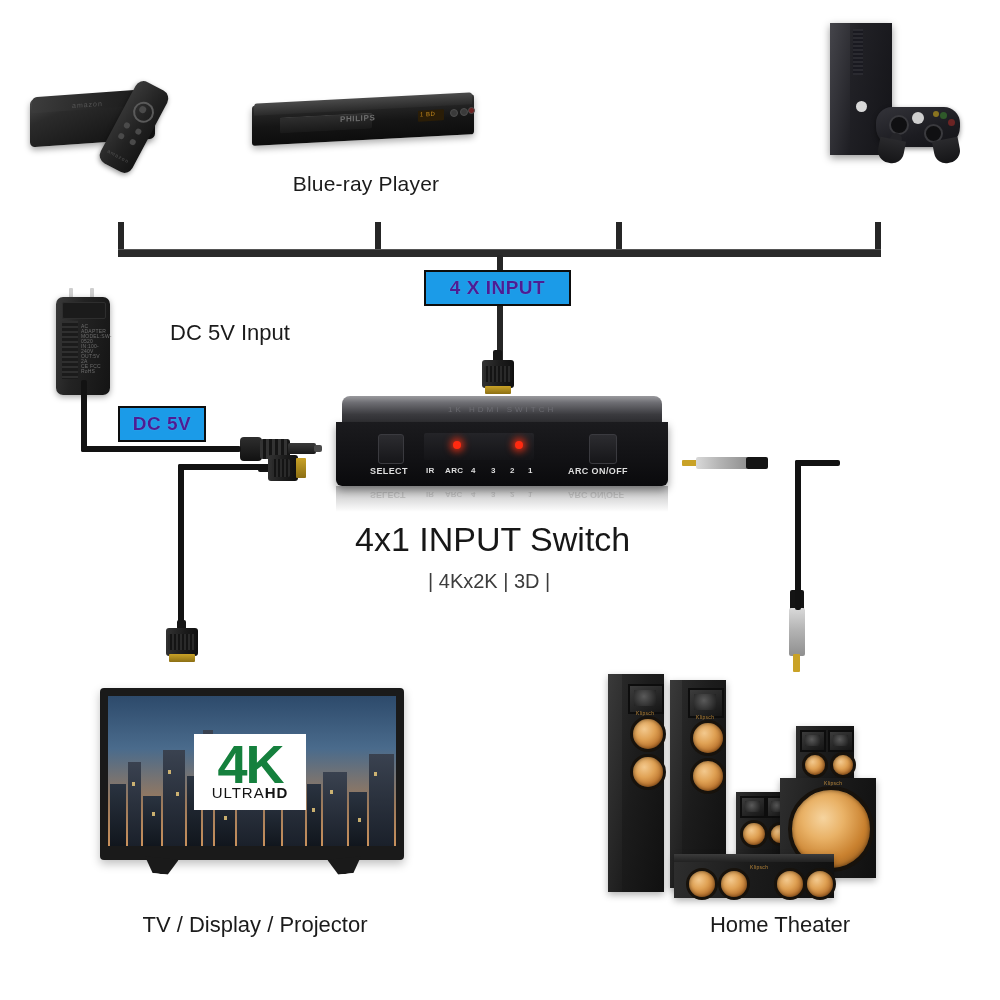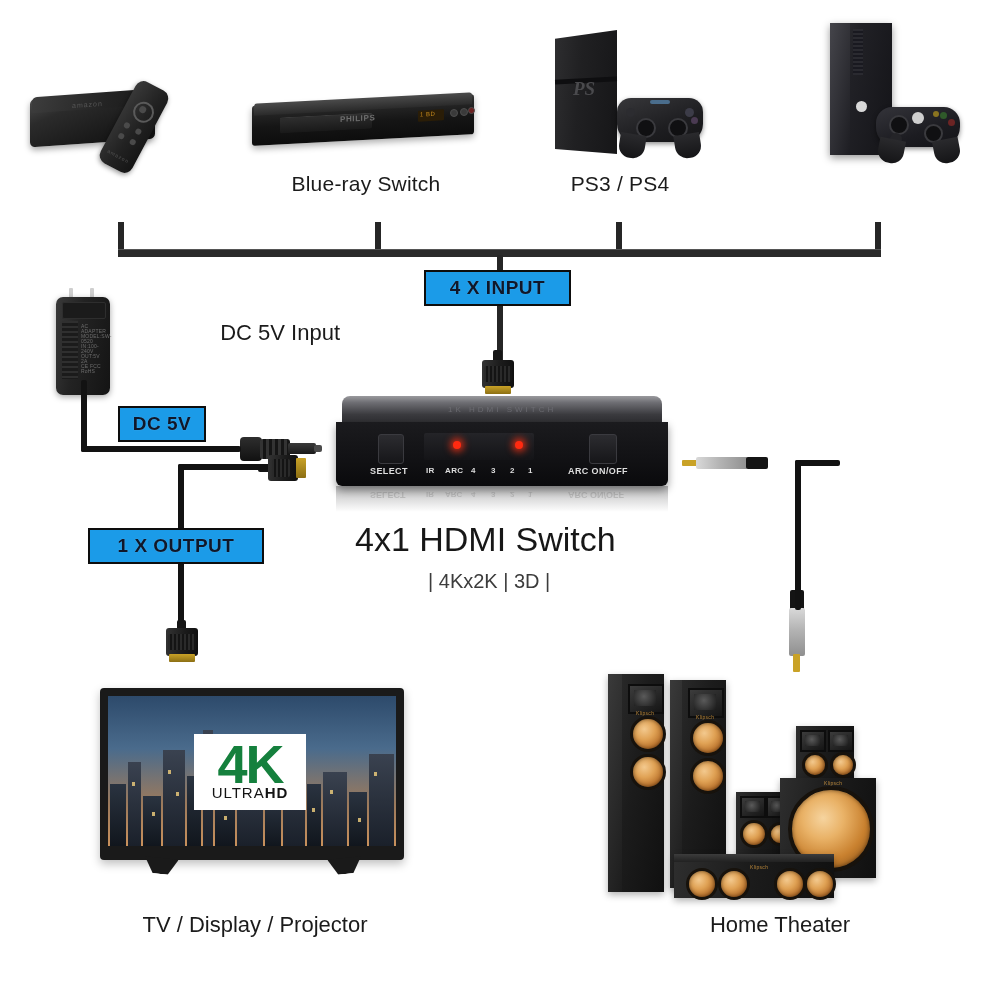--- a/index.html
+++ b/index.html
@@ -10,21 +10,21 @@
 
   
   .caption{position:absolute;text-align:center;color:#1b1b1b;
            font-family:"Liberation Sans",sans-serif;font-weight:400;white-space:nowrap;}
   .cap-top{font-size:21px;letter-spacing:.2px;}
   .cap-bot{font-size:22px;}
   .cap-dc{font-size:22px;color:#1b1b1b;}
 
   
   .badge{position:absolute;background:#1b9be8;border:2px solid #0d0d0d;
-         color:#0f172a;font-weight:bold;display:flex;align-items:center;justify-content:center;
+         color:#4c1d95;font-weight:bold;display:flex;align-items:center;justify-content:center;
          letter-spacing:.5px;box-sizing:border-box;z-index:30;
          text-shadow:0 0 1px rgba(255,255,255,.35);}
 
   
   .wire{position:absolute;background:#262626;z-index:5;}
   .wire-v{width:6px;}
   .busbar{position:absolute;background:#2a2a2a;height:8px;z-index:5;
           box-shadow:0 1px 0 #555 inset;}
   .cable{position:absolute;background:#121212;z-index:6;border-radius:2px;}
 
@@ -185,40 +185,22 @@
     <div class="bd-top" style="left:2px;top:10px;width:218px;height:12px;transform:skewY(-3deg);"></div>
     <div class="bd-tray" style="left:28px;top:27px;width:92px;height:15px;transform:skewY(-3deg);"></div>
     <div class="bd-logo" style="left:88px;top:26px;transform:skewY(-3deg);">PHILIPS</div>
     <div class="bd-disp" style="left:166px;top:22px;width:26px;height:11px;transform:skewY(-3deg);">
       <span>1 BD</span>
       </div>
     <div class="bd-btn" style="left:198px;top:21px;width:6px;height:6px;"></div>
     <div class="bd-btn" style="left:208px;top:20px;width:6px;height:6px;"></div>
     <div class="bd-btn" style="left:216px;top:19px;width:5px;height:5px;background:#6b2020;"></div>
   </div>
-  <div class="caption cap-top" style="left:266px;top:172px;width:200px;">Blue-ray Switch</div>
-
-  <div class="abs" style="left:545px;top:22px;width:190px;height:138px;">
-    <div class="ps-body" style="left:10px;top:8px;width:62px;height:124px;
-         clip-path:polygon(0 7%,100% 0,100% 100%,0 96%);"></div>
-    <div class="ps-slant" style="left:10px;top:56px;width:62px;height:5px;transform:rotate(-3deg);"></div>
-    <div class="ps-logo" style="left:28px;top:56px;">PS</div>
-
-    <div class="pad" style="left:72px;top:76px;width:86px;height:44px;">
-      <div class="pad-light" style="left:33px;top:2px;width:20px;height:4px;"></div>
-      <div class="pad-stick" style="left:19px;top:20px;width:16px;height:16px;"></div>
-      <div class="pad-stick" style="left:51px;top:20px;width:16px;height:16px;"></div>
-      <div class="pad-btn" style="left:9px;top:10px;width:9px;height:9px;"></div>
-      <div class="pad-btn" style="left:68px;top:10px;width:9px;height:9px;background:#3c3c48;"></div>
-      <div class="pad-btn" style="left:74px;top:19px;width:7px;height:7px;background:#4a3a52;"></div>
-    </div>
-    <div class="pad-grip" style="left:74px;top:112px;width:26px;height:24px;transform:rotate(9deg);"></div>
-    <div class="pad-grip" style="left:130px;top:112px;width:26px;height:24px;transform:rotate(-9deg);"></div>
-  </div>
-  <div class="caption cap-top" style="left:520px;top:172px;width:200px;">PS3 / PS4</div>
+  <div class="caption cap-top" style="left:266px;top:172px;width:200px;">Blue-ray Player</div>
+
 
   <div class="abs" style="left:800px;top:15px;width:180px;height:145px;">
     <div class="xb-body" style="left:30px;top:8px;width:62px;height:132px;"></div>
     <div class="xb-gloss" style="left:30px;top:8px;width:20px;height:132px;"></div>
     <div class="xb-vent" style="left:53px;top:14px;width:10px;height:46px;"></div>
     <div class="xb-logo" style="left:56px;top:86px;width:11px;height:11px;"></div>
 
     <div class="xpad" style="left:76px;top:92px;width:84px;height:40px;">
       <div class="xpad-ring" style="left:36px;top:5px;width:12px;height:12px;"></div>
       <div class="pad-stick" style="left:13px;top:8px;width:16px;height:16px;"></div>
@@ -251,21 +233,21 @@
   <div class="abs" style="left:50px;top:288px;">
     <div class="psu-prong" style="left:19px;top:0;width:4px;height:11px;"></div>
     <div class="psu-prong" style="left:40px;top:0;width:4px;height:11px;"></div>
     <div class="psu" style="left:6px;top:9px;width:54px;height:98px;"></div>
     <div class="psu-plate" style="left:12px;top:14px;width:42px;height:15px;"></div>
     <div class="psu-ribs" style="left:12px;top:33px;width:16px;height:58px;"></div>
     <div class="psu-txt" style="left:31px;top:36px;width:26px;">
       AC ADAPTER<br>MODEL:SW-0520<br>IN:100-240V<br>OUT:5V 2A<br>CE FCC RoHS
     </div>
   </div>
-  <div class="caption cap-dc" style="left:120px;top:320px;width:220px;text-align:right;">DC 5V Input</div>
+  <div class="caption cap-dc" style="left:120px;top:320px;width:220px;text-align:center;">DC 5V Input</div>
 
   <div class="cable" style="left:81px;top:380px;width:6px;height:72px;"></div>
   <div class="cable" style="left:81px;top:446px;width:160px;height:6px;"></div>
   <div class="badge" style="left:118px;top:406px;width:88px;height:36px;font-size:19px;">DC 5V</div>
 
   <div class="abs" style="left:240px;top:436px;">
     <div class="dcjack" style="left:0;top:1px;width:22px;height:24px;border-radius:4px;"></div>
     <div class="dcjack" style="left:20px;top:3px;width:30px;height:20px;
          background:repeating-linear-gradient(90deg,#333 0 3px,#151515 3px 6px);"></div>
     <div class="dcjack-tip" style="left:48px;top:7px;width:28px;height:11px;"></div>
@@ -301,33 +283,32 @@
     <div class="sw-refl-lbl" style="left:34px;top:4px;">SELECT</div>
     <div class="sw-refl-lbl" style="left:90px;top:4px;font-size:8px;">IR</div>
     <div class="sw-refl-lbl" style="left:109px;top:4px;font-size:8px;">ARC</div>
     <div class="sw-refl-lbl" style="left:135px;top:4px;font-size:8px;">4</div>
     <div class="sw-refl-lbl" style="left:155px;top:4px;font-size:8px;">3</div>
     <div class="sw-refl-lbl" style="left:174px;top:4px;font-size:8px;">2</div>
     <div class="sw-refl-lbl" style="left:192px;top:4px;font-size:8px;">1</div>
     <div class="sw-refl-lbl" style="left:232px;top:4px;">ARC ON/OFF</div>
   </div>
 
-  <div class="title-main" style="left:355px;top:520px;">4x1 HDMI Switch</div>
+  <div class="title-main" style="left:355px;top:520px;">4x1 INPUT Switch</div>
   <div class="title-sub" style="left:428px;top:570px;">| 4Kx2K | 3D |</div>
 
   <div class="cable" style="left:178px;top:464px;width:90px;height:6px;"></div>
   <div class="cable" style="left:178px;top:464px;width:6px;height:166px;"></div>
 
   <div class="abs" style="left:258px;top:452px;">
     <div class="hdmi-neck" style="left:0;top:12px;width:12px;height:8px;"></div>
     <div class="hdmi-shell" style="left:10px;top:3px;width:30px;height:26px;"></div>
     <div class="hdmi-grip" style="left:14px;top:7px;width:18px;height:18px;"></div>
     <div class="hdmi-head" style="left:38px;top:6px;width:10px;height:20px;"></div>
   </div>
-  <div class="badge" style="left:88px;top:528px;width:176px;height:36px;font-size:19px;">1 X OUTPUT</div>
 
   <div class="hdmi" style="left:160px;top:620px;">
     <div class="hdmi-neck" style="left:17px;top:0;width:9px;height:10px;"></div>
     <div class="hdmi-shell" style="left:6px;top:8px;width:32px;height:28px;"></div>
     <div class="hdmi-grip" style="left:8px;top:14px;width:28px;height:16px;"></div>
     <div class="hdmi-head" style="left:9px;top:34px;width:26px;height:8px;"></div>
   </div>
 
   <div class="cable" style="left:795px;top:460px;width:45px;height:6px;"></div>
   <div class="cable" style="left:795px;top:460px;width:6px;height:150px;"></div>

